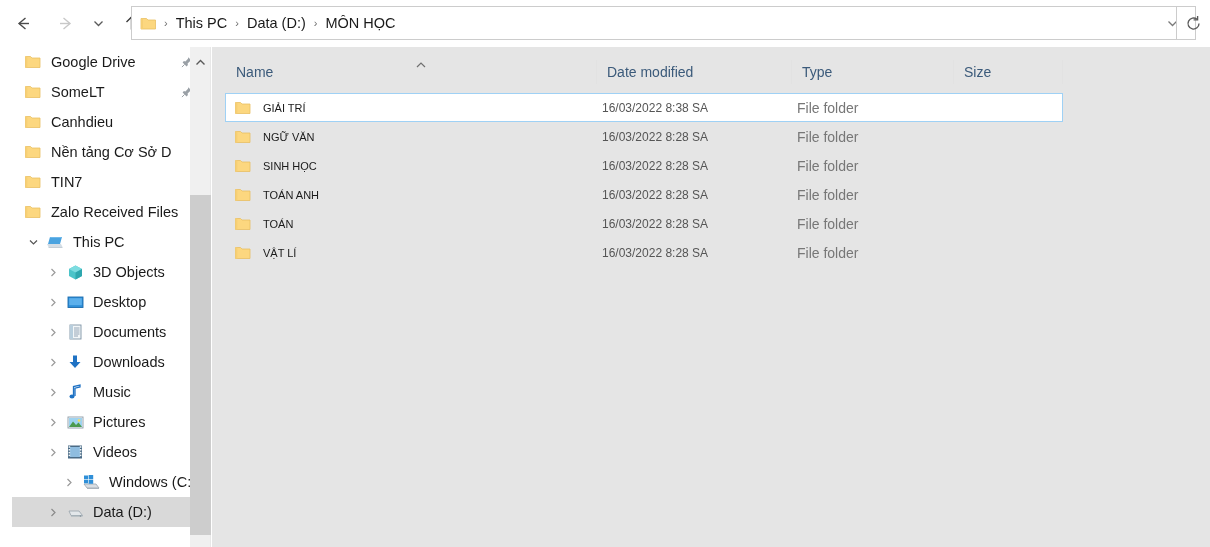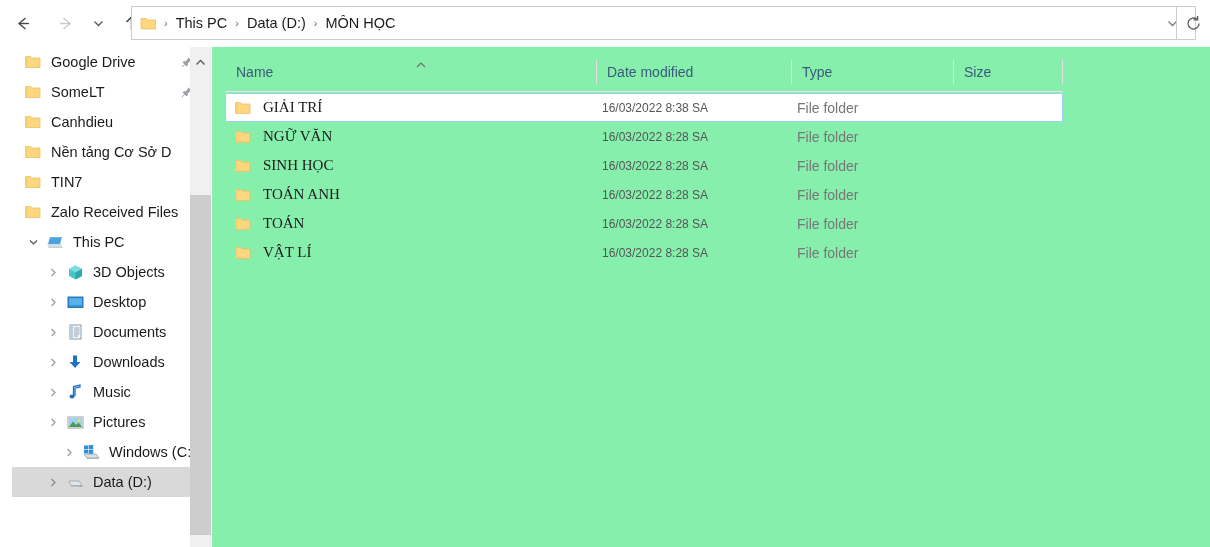--- a/index.html
+++ b/index.html
@@ -136,21 +136,21 @@
     width: 21px; height: 340px;
     background: #cdcdcd;
     cursor: default;
   }
 
   
   #content {
     position: absolute;
     left: 212px; top: 47px;
     width: 998px; height: 500px;
-    background: #86efac;
+    background: #e5e5e5;
   }
 
   
   #col-header {
     position: absolute;
     left: 13px; top: 5px;
     width: 838px; height: 40px;
     border-bottom: 1px solid #e5e5e5;
   }
   .col-head {
@@ -210,24 +210,23 @@
     height: 100%;
     display: flex;
     align-items: center;
   }
   .cell-name .f-icon {
     width: 22px; flex: none;
     display: flex; align-items: center; justify-content: center;
     margin-left: 7px; margin-right: 9px;
   }
   .cell-name .f-label {
-    font-size: 15px;
+    font-size: 11px;
     color: #1a1a1a;
     white-space: nowrap;
-    font-family: Liberation Serif, serif;
   }
   .cell-date {
     position: absolute;
     left: 377px; top: 0; height: 100%;
     display: flex; align-items: center;
     font-size: 12px;
     color: #555555;
     white-space: nowrap;
   }
   .cell-type {
@@ -487,20 +486,44 @@
       <svg width="17" height="15" viewBox="0 0 17 15">
         <rect x="1" y="2" width="15" height="11" fill="#ffffff" stroke="#8a9aa6" stroke-width="0.9"></rect>
         <rect x="2" y="3" width="13" height="9" fill="#9ed3f0"></rect>
         <path d="M2 12 L6 6.5 L9 10 L11.5 7.5 L15 12 Z" fill="#4c9a4e"></path>
         <circle cx="12" cy="5.5" r="1.3" fill="#f6e05e"></circle>
       </svg>
     </span>
     <span class="side-label">Pictures</span>
   </div>
 
+  <div class="side-row" style="padding-left:20px">
+    <span class="side-chevron">
+      <svg width="11" height="11" viewBox="0 0 11 11">
+          <path d="M3.5 2 L7 5.5 L3.5 9" fill="none" stroke="#9a9a9a" stroke-width="1.2"></path>
+        </svg>
+    </span>
+    <span class="side-icon">
+      <svg width="16" height="16" viewBox="0 0 16 16">
+        <rect x="1" y="1.5" width="14" height="13" fill="#4a6b86"></rect>
+        <rect x="3" y="3" width="10" height="10" fill="#8fbde0"></rect>
+        <g fill="#f0f4f7">
+          <rect x="1.6" y="2.2" width="1.6" height="1.6"></rect>
+            <rect x="1.6" y="5" width="1.6" height="1.6"></rect>
+          <rect x="1.6" y="7.8" width="1.6" height="1.6"></rect>
+            <rect x="1.6" y="10.6" width="1.6" height="1.6"></rect>
+          <rect x="12.8" y="2.2" width="1.6" height="1.6"></rect>
+            <rect x="12.8" y="5" width="1.6" height="1.6"></rect>
+          <rect x="12.8" y="7.8" width="1.6" height="1.6"></rect>
+            <rect x="12.8" y="10.6" width="1.6" height="1.6"></rect>
+        </g>
+      </svg>
+    </span>
+    <span class="side-label">Videos</span>
+  </div>
 
   <div class="side-row" style="padding-left:36px">
     <span class="side-chevron">
       <svg width="11" height="11" viewBox="0 0 11 11">
           <path d="M3.5 2 L7 5.5 L3.5 9" fill="none" stroke="#9a9a9a" stroke-width="1.2"></path>
         </svg>
     </span>
     <span class="side-icon">
       <svg width="18" height="16" viewBox="0 0 18 16">
         <path d="M2 10 L14 10 L17 14 L5 14 Z" fill="#d9dee3" stroke="#9aa5ae" stroke-width="0.8"></path>

